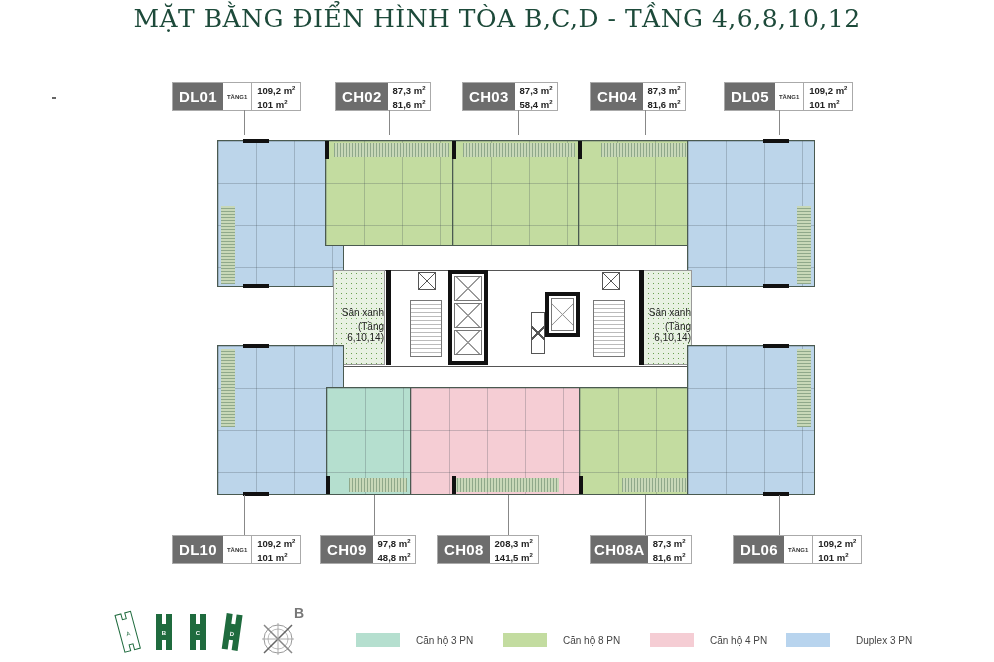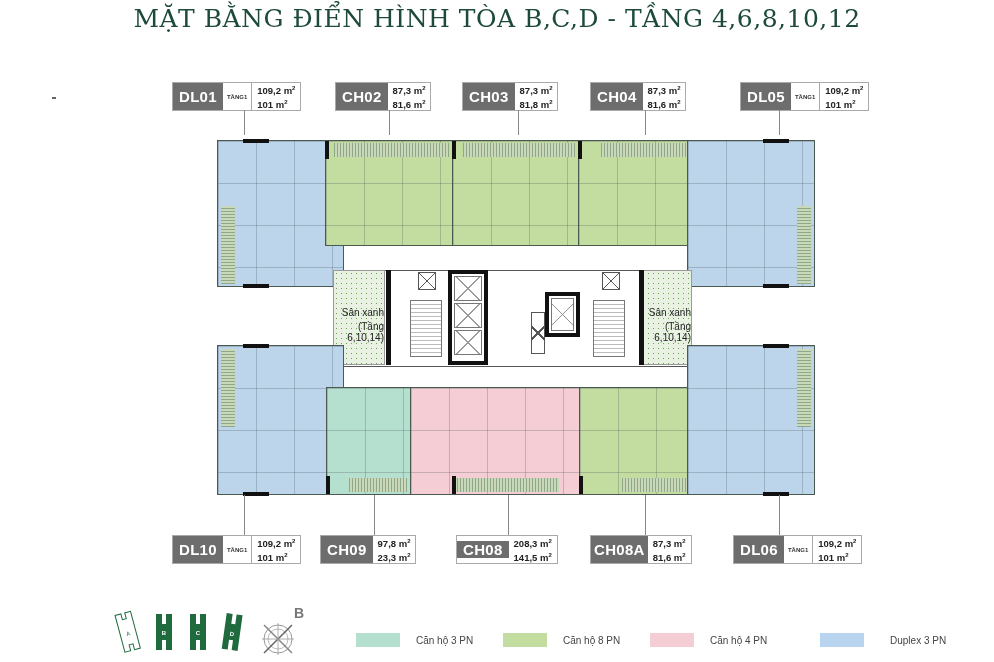--- a/index.html
+++ b/index.html
@@ -58,35 +58,35 @@
       <span><span>87,3 m</span><sup>2</sup></span>
       <span><span>81,6 m</span><sup>2</sup></span>
     </div>
 </div>
 <div class="leader" style="left:389px;top:110px;height:25px;"></div>
 
 <div class="tag" style="left:462px;top:82px;">
   <div class="code">CH03</div>
   <div class="area">
       <span><span>87,3 m</span><sup>2</sup></span>
-      <span><span>81,8 m</span><sup>2</sup></span>
+      <span><span>58,4 m</span><sup>2</sup></span>
     </div>
 </div>
 <div class="leader" style="left:518px;top:110px;height:25px;"></div>
 
 <div class="tag" style="left:590px;top:82px;">
   <div class="code">CH04</div>
   <div class="area">
       <span><span>87,3 m</span><sup>2</sup></span>
       <span><span>81,6 m</span><sup>2</sup></span>
     </div>
 </div>
 <div class="leader" style="left:645px;top:110px;height:25px;"></div>
 
-<div class="tag" style="left:740px;top:82px;">
+<div class="tag" style="left:724px;top:82px;">
   <div class="code">DL05</div>
   <div class="floor">TẦNG1</div>
   <div class="area">
       <span><span>109,2 m</span><sup>2</sup></span>
       <span><span>101 m</span><sup>2</sup></span>
     </div>
 </div>
 <div class="leader" style="left:779px;top:110px;height:25px;"></div>
 
 <div>
@@ -183,26 +183,26 @@
       <span><span>109,2 m</span><sup>2</sup></span>
       <span><span>101 m</span><sup>2</sup></span>
     </div>
 </div>
 
 <div class="leader" style="left:374px;top:495px;height:40px;"></div>
 <div class="tag" style="left:320px;top:535px;">
   <div class="code">CH09</div>
   <div class="area">
       <span><span>97,8 m</span><sup>2</sup></span>
-      <span><span>23,3 m</span><sup>2</sup></span>
+      <span><span>48,8 m</span><sup>2</sup></span>
     </div>
 </div>
 
 <div class="leader" style="left:508px;top:495px;height:40px;"></div>
-<div class="tag" style="left:456px;top:535px;align-items:center;">
+<div class="tag" style="left:437px;top:535px;">
   <div class="code">CH08</div>
   <div class="area">
       <span><span>208,3 m</span><sup>2</sup></span>
       <span><span>141,5 m</span><sup>2</sup></span>
     </div>
 </div>
 
 <div class="leader" style="left:645px;top:495px;height:40px;"></div>
 <div class="tag" style="left:590px;top:535px;">
   <div class="code" style="padding:0 3px;">CH08A</div>
@@ -256,16 +256,16 @@
   <span class="lbl">Căn hộ 3 PN</span>
 </div>
 <div class="legend" style="left:503px;">
   <div class="sw" style="background:#c3dca0;"></div>
   <span class="lbl">Căn hộ 8 PN</span>
 </div>
 <div class="legend" style="left:650px;">
   <div class="sw" style="background:#f5cdd4;"></div>
   <span class="lbl">Căn hộ 4 PN</span>
 </div>
-<div class="legend" style="left:786px;padding-left:34px;">
+<div class="legend" style="left:752px;padding-left:34px;">
   <div class="sw" style="background:#b8d4ee;margin-right:26px;"></div>
   <span class="lbl">Duplex 3 PN</span>
 </div>
 
 </body></html>

